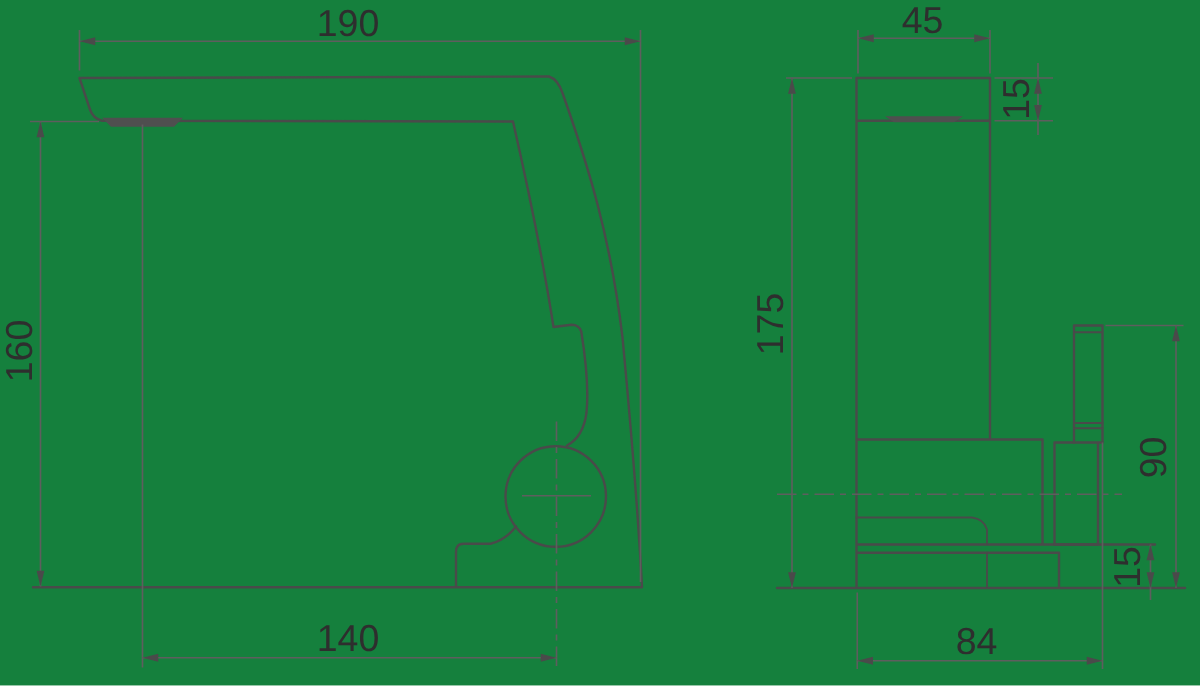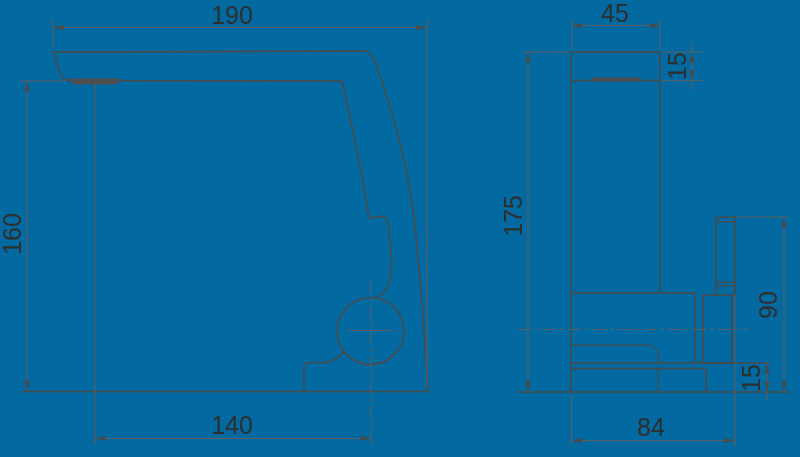--- a/index.html
+++ b/index.html
@@ -1,17 +1,17 @@
 <!DOCTYPE html>
 <html><head>
 <meta charset="utf-8">
 <style>
   html, body { margin: 0; padding: 0; background: #ffffff; }
   .canvas-wrap {
-    width: 800px; height: 457px; background: #0369a1;
+    width: 800px; height: 457px; background: #15803d;
     position: relative; overflow: hidden;
     font-family: "Liberation Sans", "DejaVu Sans", sans-serif;
   }
   svg { display: block; }
   .obj   { fill: none; stroke: #4a4a4a; stroke-width: 1.6; stroke-linejoin: round; stroke-linecap: round; }
   .det   { fill: none; stroke: #4a4a4a; stroke-width: 1.25; stroke-linejoin: round; stroke-linecap: round; }
   .thin  { fill: none; stroke: #5e5e5e; stroke-width: 1.1; stroke-linecap: butt; }
   .cline { fill: none; stroke: #5e5e5e; stroke-width: 1.1; stroke-dasharray: 13 4 4 4; }
   .dimtext { fill: #2e2e2e; font-size: 25px; }
   .solidfill { fill: #4f4f4f; stroke: none; }

